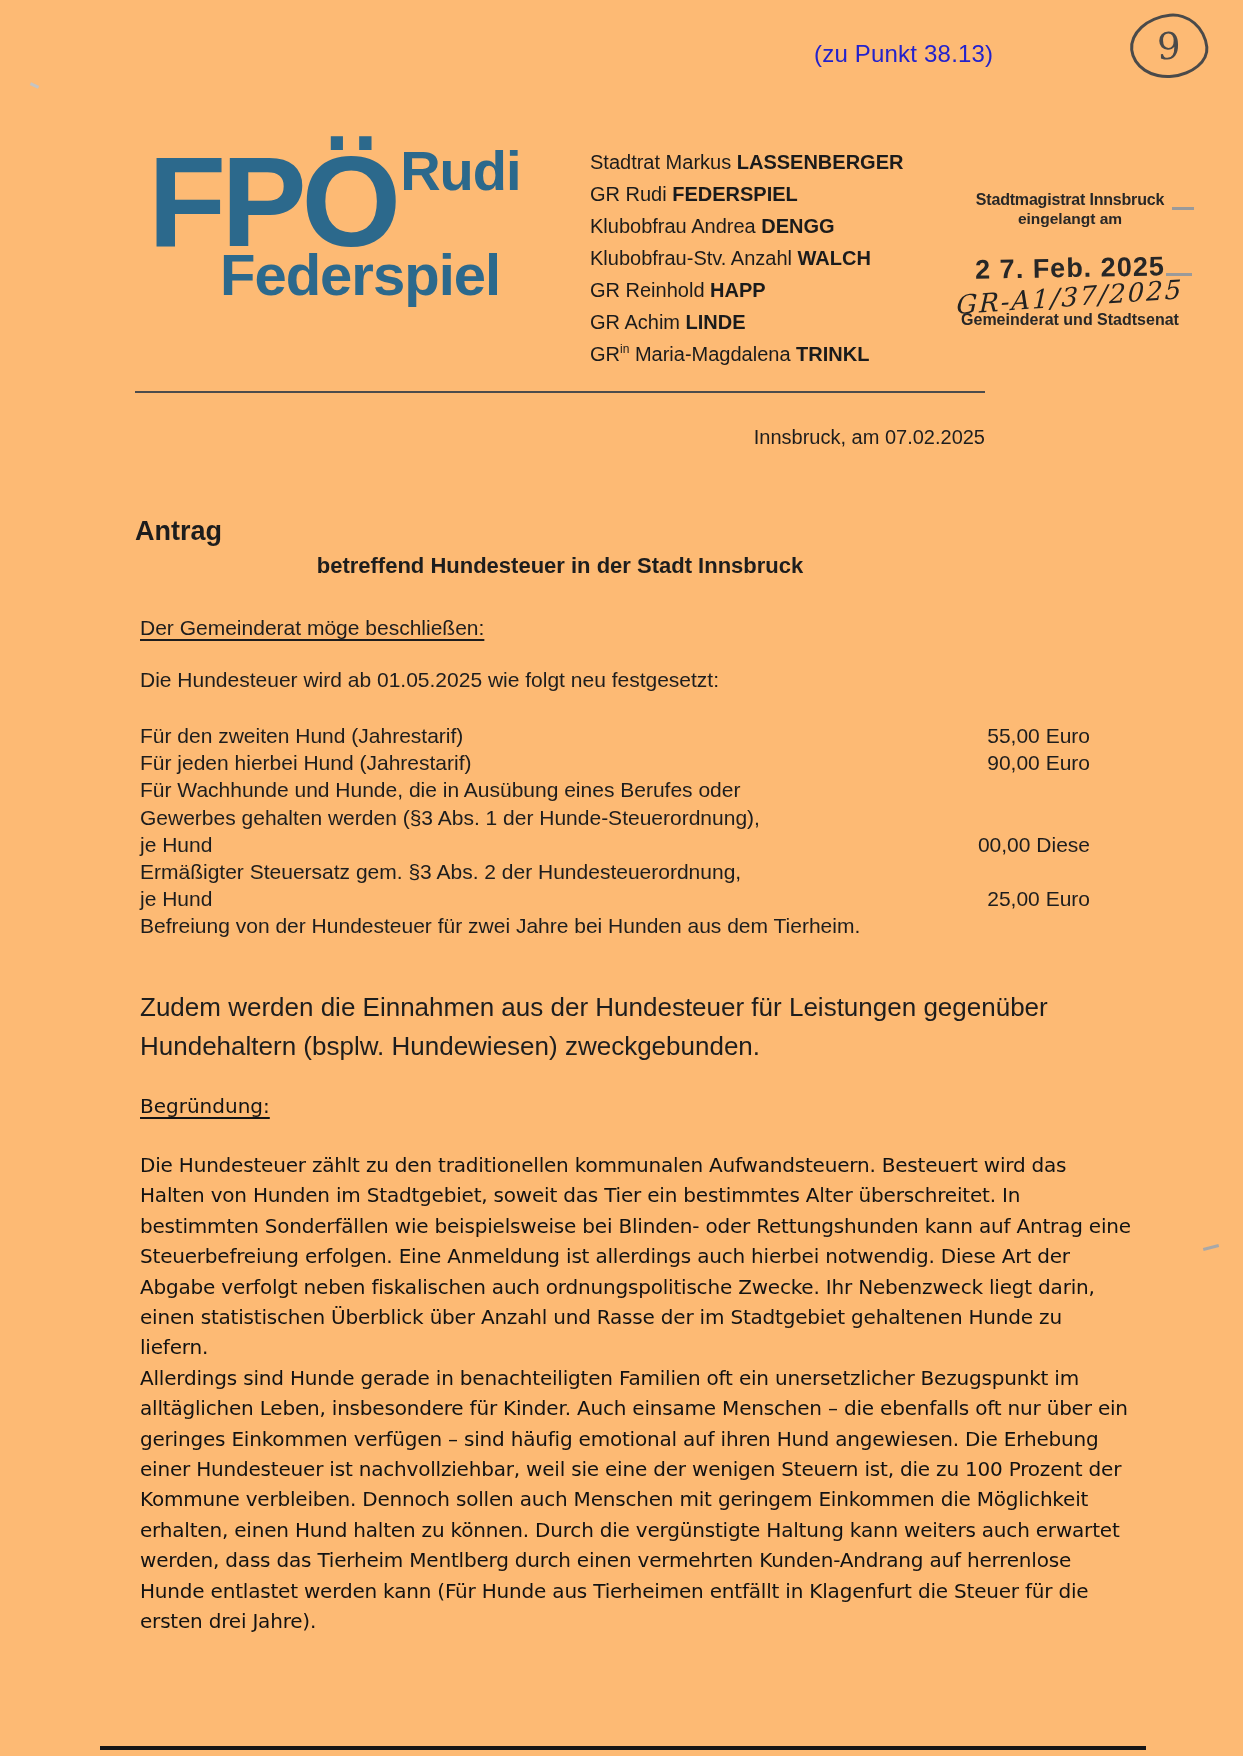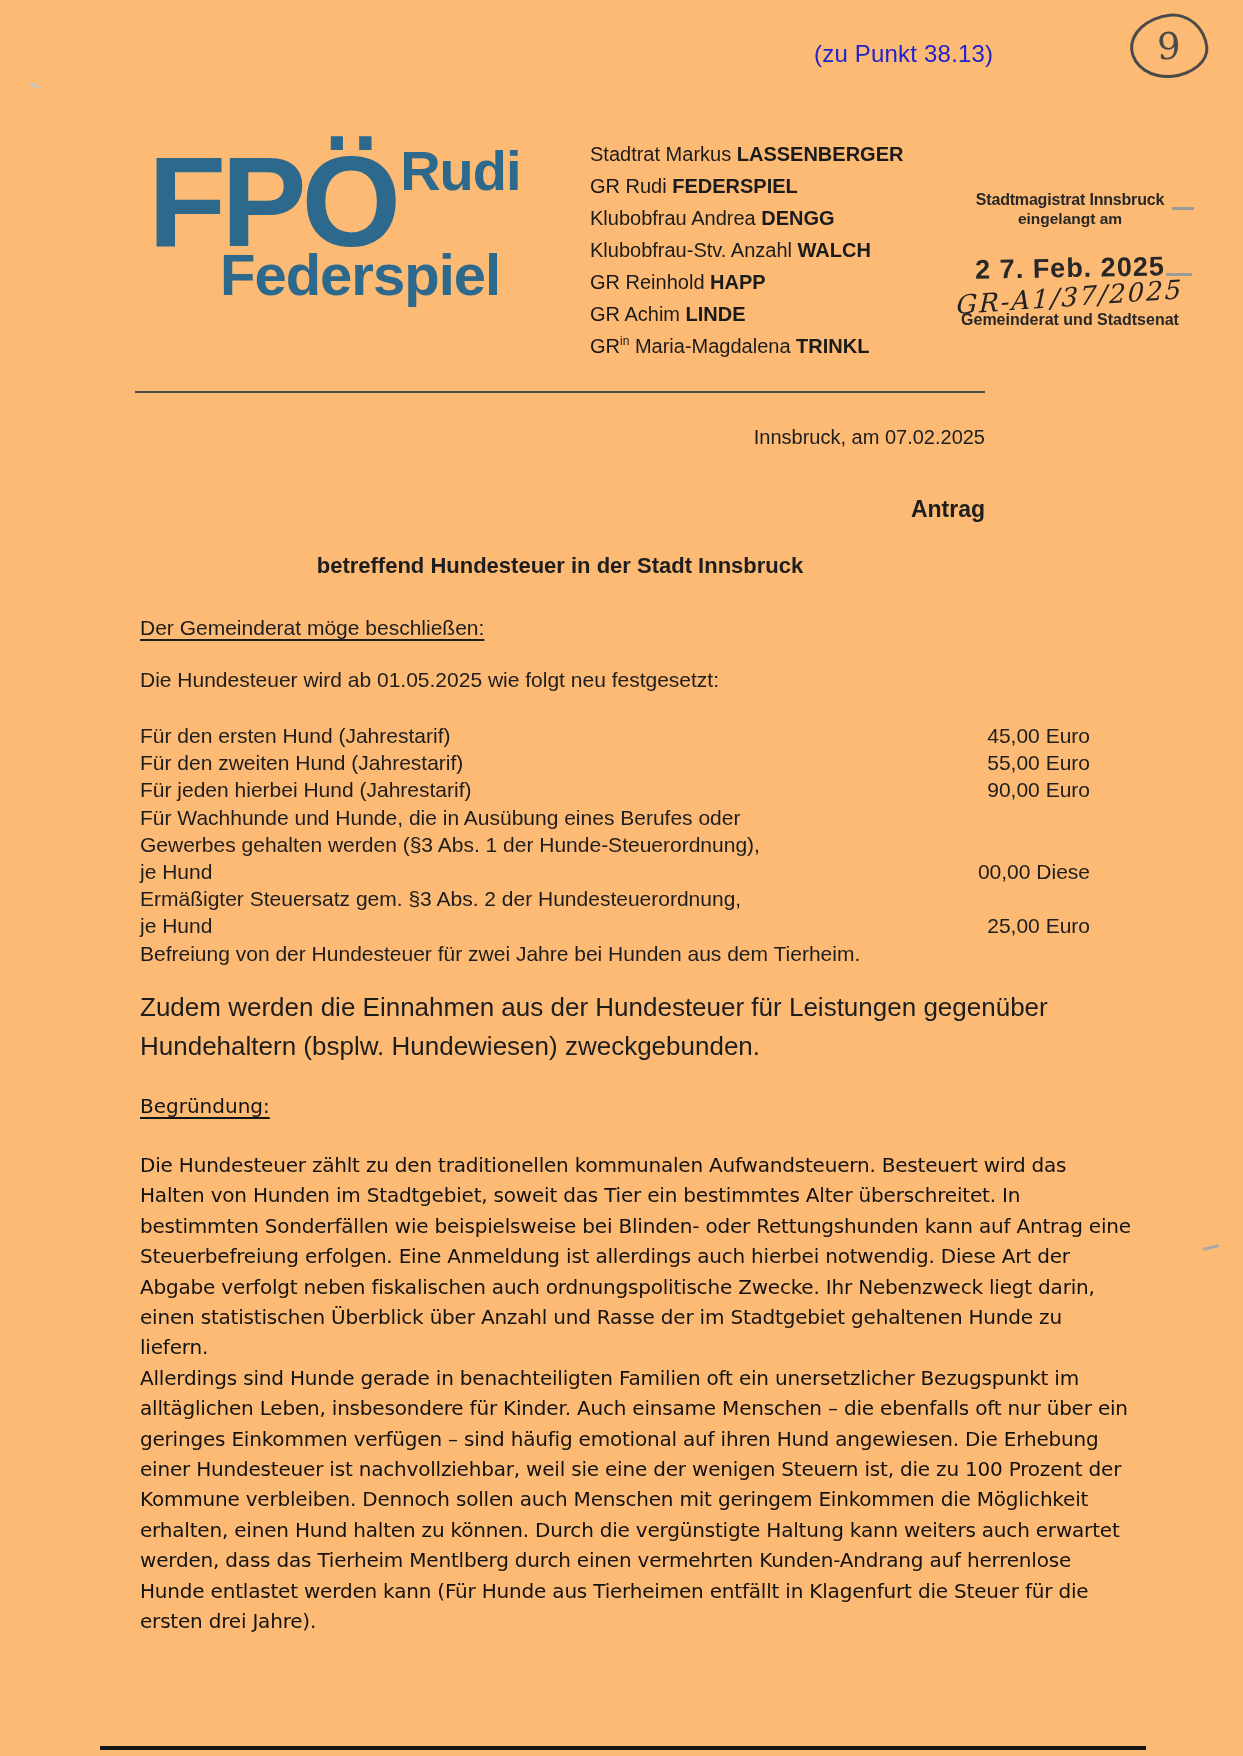--- a/index.html
+++ b/index.html
@@ -32,21 +32,21 @@
   }
 
   
   .logo{position:absolute;left:148px;top:138px;color:#2c698c;}
   .logo-row1{display:flex;align-items:flex-start;}
   .logo-fpo{font-size:128px;font-weight:bold;line-height:1.0;letter-spacing:-5px;}
   .logo-first{font-size:56px;font-weight:bold;margin-left:4px;letter-spacing:-1px;}
   .logo-last{font-size:58px;font-weight:bold;margin-top:-20px;margin-left:72px;letter-spacing:-1px;line-height:1;}
 
   
-  .signatories{position:absolute;left:590px;top:136px;font-size:20px;line-height:27.4px;color:#1b1b1b;}
+  .signatories{position:absolute;left:590px;top:144px;font-size:20px;line-height:27.4px;color:#1b1b1b;}
   .sig-name{font-weight:bold;}
   .signatories sup{font-size:12px;}
 
   
   .stamp{position:absolute;left:950px;top:190px;width:240px;text-align:center;color:#272727;}
   .stamp-office{font-size:16.5px;font-weight:bold;transform:scaleX(.97);letter-spacing:-.2px;}
   .stamp-received{font-size:15.5px;font-weight:bold;margin-top:1px;}
   .stamp-date{font-size:27px;font-weight:bold;margin-top:25px;letter-spacing:1px;transform:rotate(-1deg);white-space:nowrap;}
   .stamp-ref{
     font-family:"DejaVu Serif", serif;font-style:italic;
@@ -58,21 +58,21 @@
 
   .margin-mark{position:absolute;background:#9a9a9a;}
   .mm1{left:1172px;top:207px;width:22px;height:3px;}
   .mm2{left:1166px;top:273px;width:26px;height:3px;}
   .mm3{left:1203px;top:1246px;width:16px;height:3px;transform:rotate(-14deg);background:#a8a8a8;}
   .mm4{left:30px;top:84px;width:9px;height:3px;background:#c4c4c4;transform:rotate(25deg);}
 
   
   .rule{position:absolute;left:135px;top:391px;width:850px;height:2px;background:#4c4c4c;}
   .dateline{position:absolute;left:135px;top:426px;width:850px;text-align:right;font-size:20px;}
-  .doc-title{position:absolute;left:135px;top:496px;width:850px;text-align:right;font-size:23px;font-weight:bold;}
+  .doc-title{position:absolute;left:135px;top:516px;width:850px;text-align:left;font-size:27px;font-weight:bold;}
   .doc-subtitle{position:absolute;left:135px;top:553px;width:850px;text-align:center;font-size:22px;font-weight:bold;}
 
   
   .res-heading{position:absolute;left:140px;top:616px;font-size:21px;text-decoration:underline;text-underline-offset:4px;}
   .res-intro{position:absolute;left:140px;top:668px;font-size:21px;}
   .tariffs{position:absolute;left:140px;top:722px;width:950px;font-size:21px;line-height:27.2px;}
   .trow{display:flex;justify-content:space-between;}
   .tamount{white-space:nowrap;}
   .earmark{position:absolute;left:140px;top:988px;width:985px;font-size:26px;line-height:39px;}
 
@@ -138,24 +138,20 @@
   <div class="dateline">Innsbruck, am 07.02.2025</div>
 
   <div class="doc-title">Antrag</div>
   <div class="doc-subtitle">betreffend Hundesteuer in der Stadt Innsbruck</div>
 
   <div class="res-heading">Der Gemeinderat möge beschließen:</div>
   <div class="res-intro">Die Hundesteuer wird ab 01.05.2025 wie folgt neu festgesetzt:</div>
 
   <div class="tariffs">
     <div class="trow">
-        <span class="tlabel">Für den ersten Hund (Jahrestarif)</span>
-        <span class="tamount">45,00 Euro</span>
-      </div>
-    <div class="trow">
         <span class="tlabel">Für den zweiten Hund (Jahrestarif)</span>
         <span class="tamount">55,00 Euro</span>
       </div>
     <div class="trow">
         <span class="tlabel">Für jeden hierbei Hund (Jahrestarif)</span>
         <span class="tamount">90,00 Euro</span>
       </div>
     <div class="trow">
         <span class="tlabel">Für Wachhunde und Hunde, die in Ausübung eines Berufes oder</span>
         <span class="tamount"></span>

